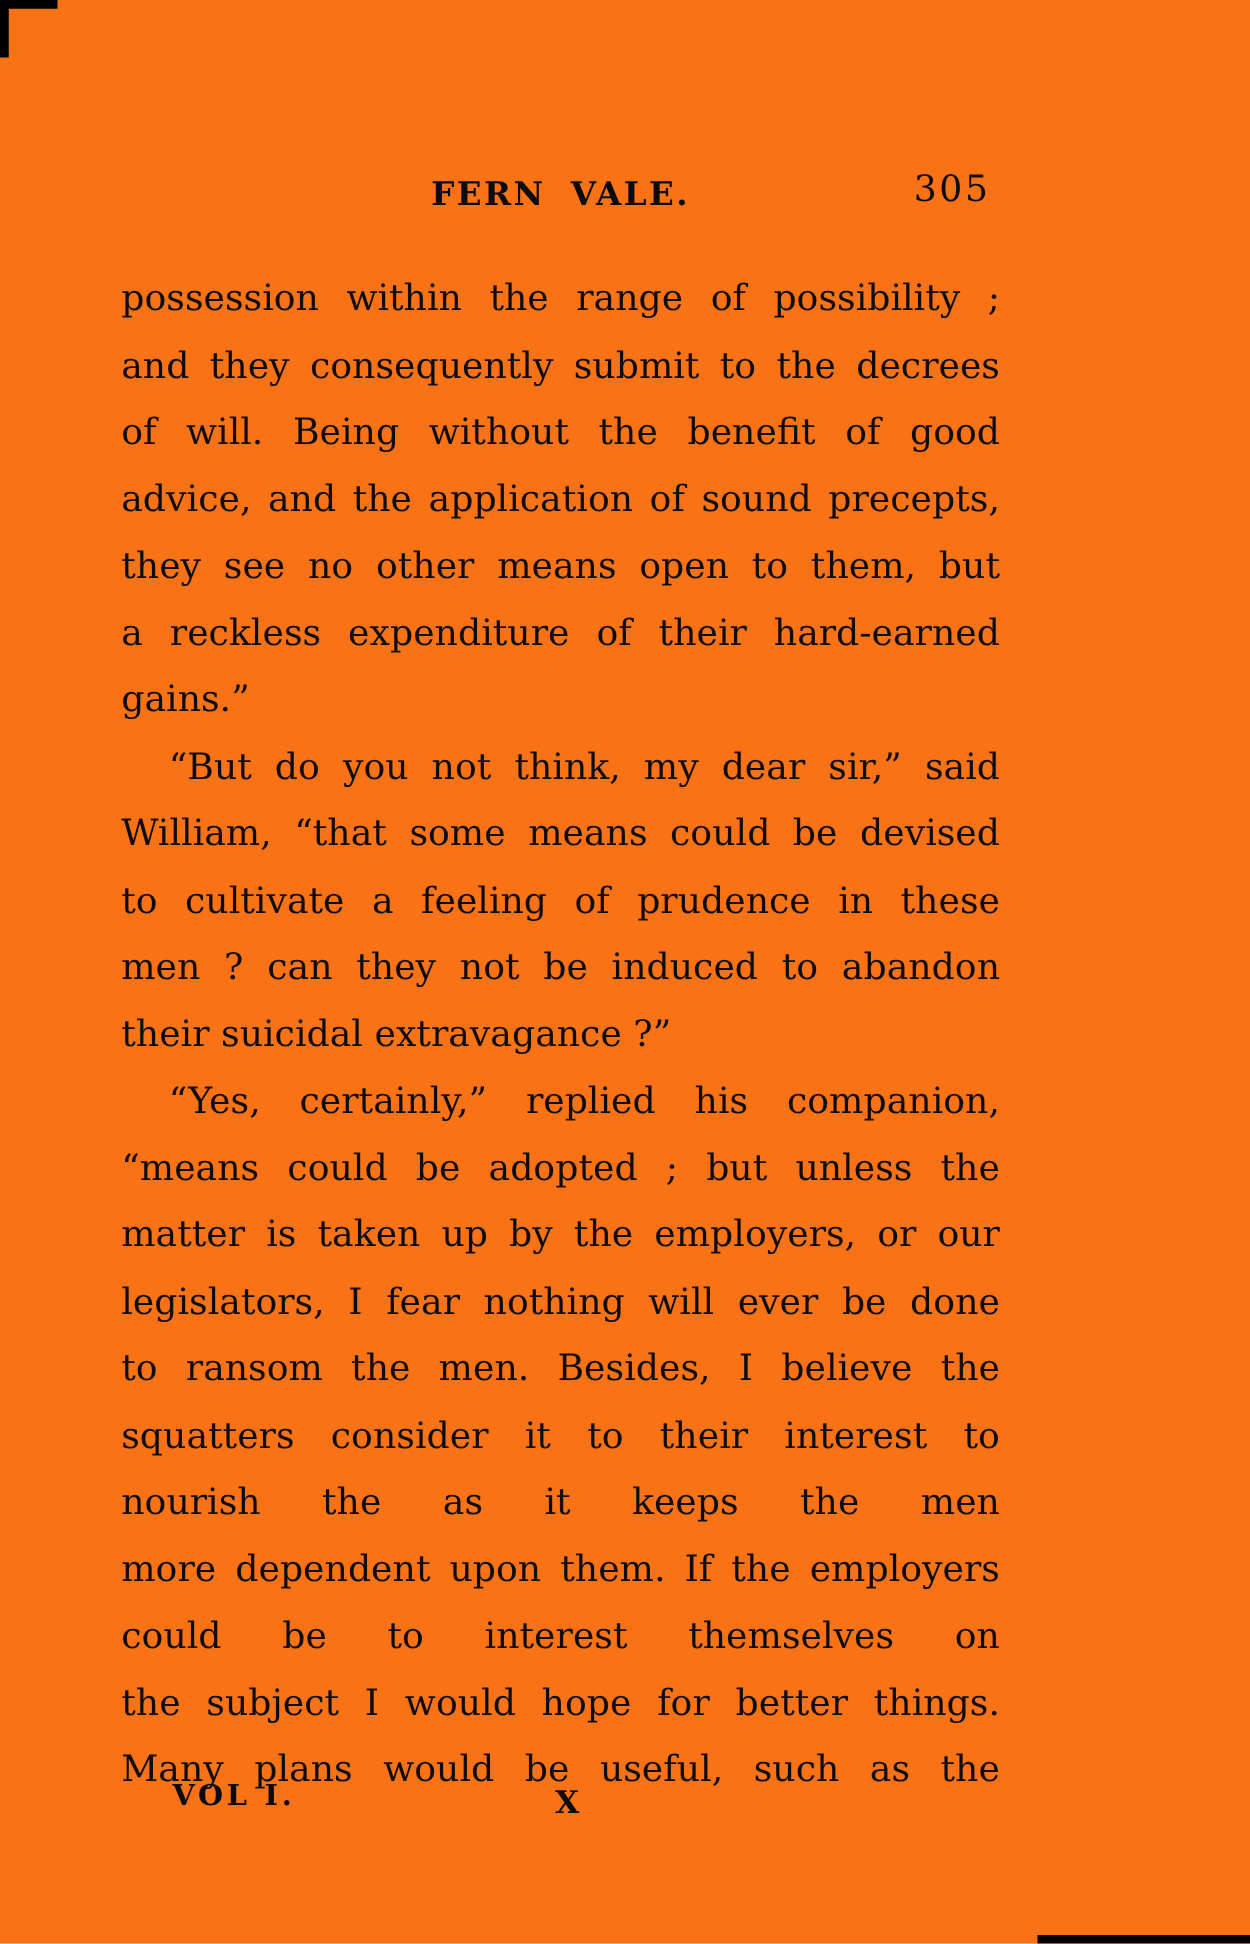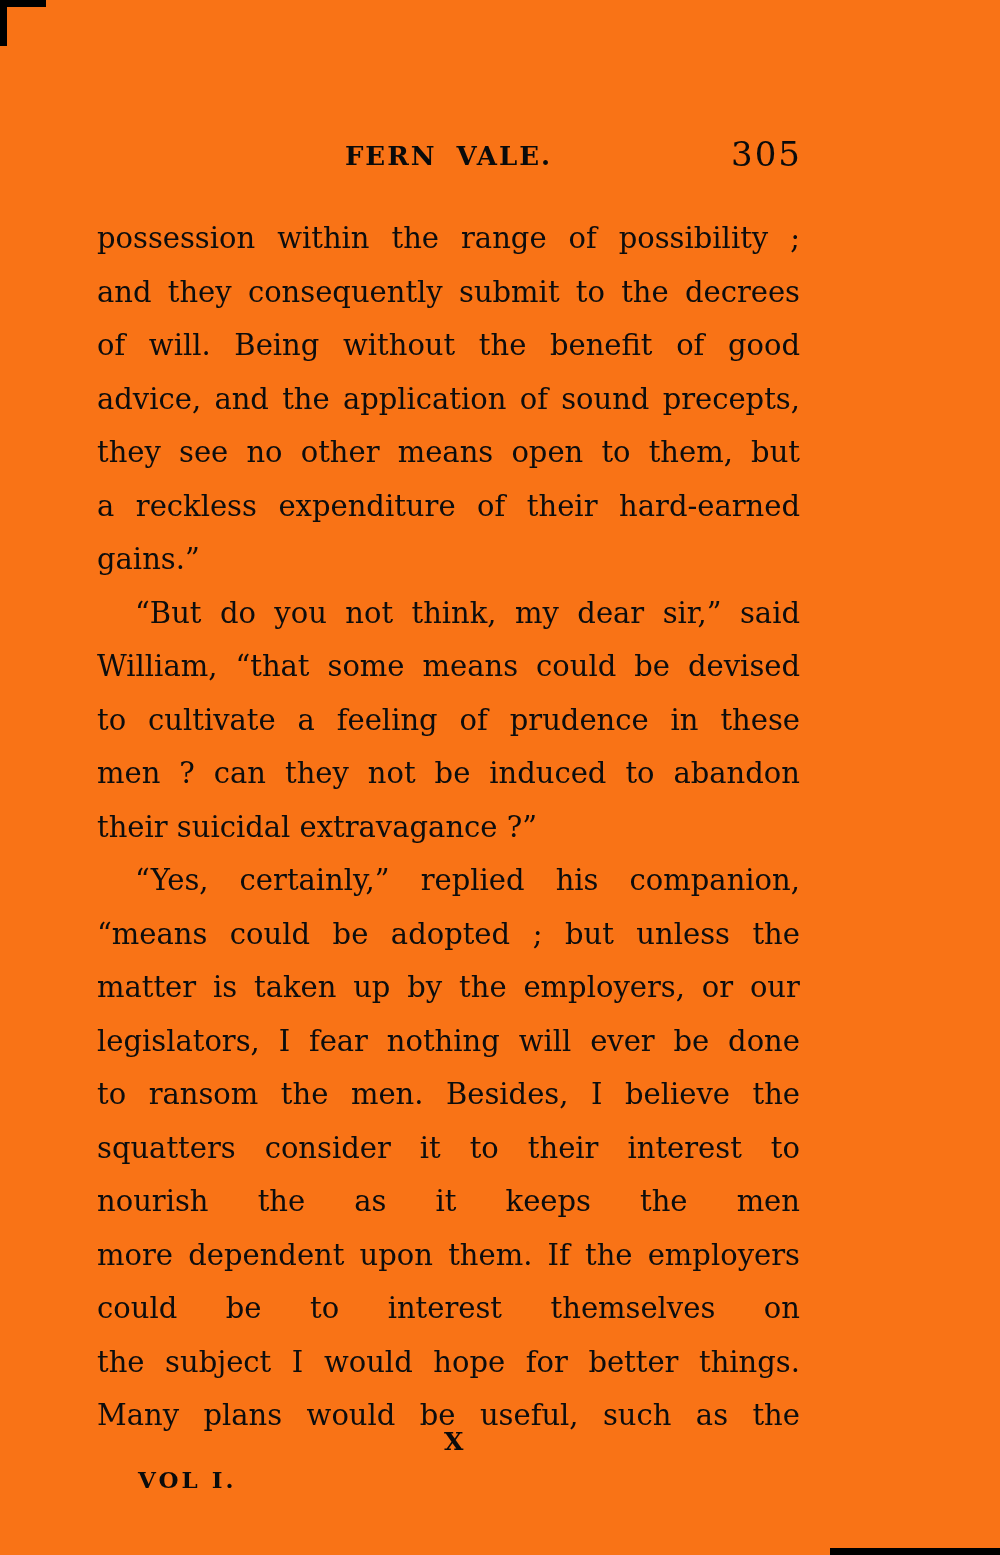--- a/index.html
+++ b/index.html
@@ -37,21 +37,21 @@
     font-size: 26px;
     font-weight: bold;
     letter-spacing: 2px;
     word-spacing: 9px;
     color: #0b0b0b;
   }
   .page-number {
     position: absolute;
     left: 731px;
     top: 134px;
-    font-size: 34px;
+    font-size: 29px;
     letter-spacing: 2px;
     color: #0b0b0b;
     text-align: right;
   }
 
   
   .body-text {
     position: absolute;
     left: 97px;
     top: 212px;
@@ -68,21 +68,21 @@
     display: flex;
     justify-content: space-between;
   }
   .line.indent { padding-left: 38px; }
 
   
   .footer { position: absolute; left: 0; top: 0; width: 100%; }
   .volume {
     position: absolute;
     left: 138px;
-    top: 1466px;
+    top: 1423px;
     font-size: 23px;
     font-weight: bold;
     letter-spacing: 3px;
     color: #0b0b0b;
   }
   .signature {
     position: absolute;
     left: 444px;
     top: 1427px;
     font-size: 25px;

